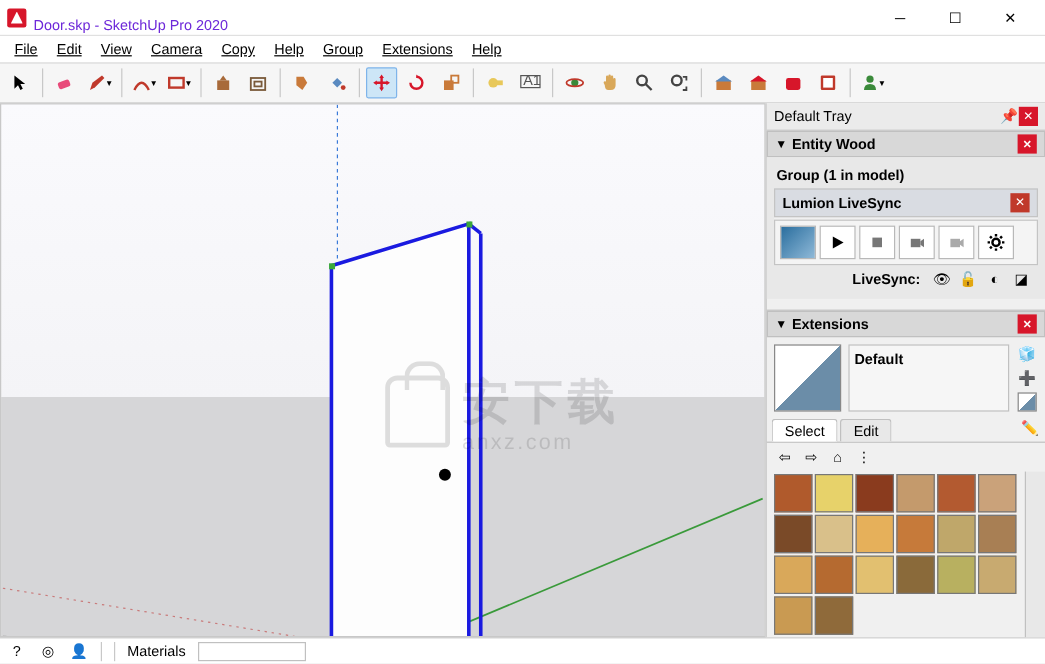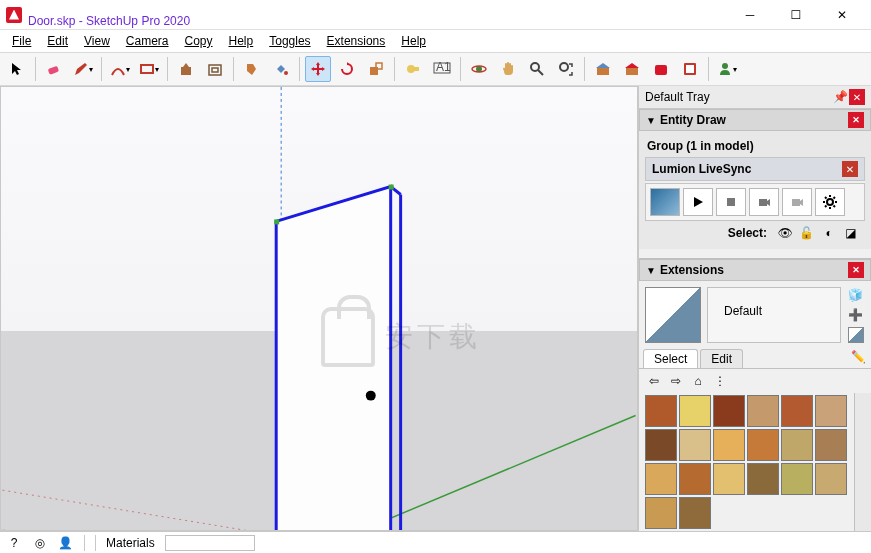--- a/index.html
+++ b/index.html
@@ -31,60 +31,60 @@
 .lumion-hdr .txt { flex:1; font-weight:bold; }
 .lumion-close { width:16px; height:16px; background:#c0392b; color:#fff; display:flex; align-items:center; justify-content:center; font-size:10px; }
 .lumion-ctrls { display:flex; gap:3px; padding:4px; border:1px solid #c4c4c4; margin-top:2px; background:#f4f4f4; }
 .lum-btn { width:30px; height:28px; border:1px solid #b8b8b8; background:#fff; display:flex; align-items:center; justify-content:center; }
 .lum-logo { background:linear-gradient(135deg,#2a6e9e,#8fb9d8); }
 .toggles { text-align:right; padding:4px 6px; display:flex; justify-content:flex-end; align-items:center; gap:6px; }
 .toggles span:first-child { font-weight:bold; margin-right:4px; }
 .mat-panel { flex:1; display:flex; flex-direction:column; border-top:1px solid #c0c0c0; }
 .mat-preview { display:flex; padding:6px; gap:6px; }
 .mat-swatch { width:56px; height:56px; border:1px solid #888; background:linear-gradient(135deg,#fff 50%,#6b8da8 50%); }
-.mat-name { flex:1; background:#f6f6f6; border:1px solid #c0c0c0; padding:16px; }
+.mat-name { flex:1; background:#f6f6f6; border:1px solid #c0c0c0; padding:4px;font-weight:bold; }
 .mat-side { width:18px; display:flex; flex-direction:column; gap:4px; align-items:center; }
 .tabs { display:flex; border-bottom:1px solid #c0c0c0; padding:0 4px; }
 .tab { padding:2px 10px; border:1px solid #c0c0c0; border-bottom:none; background:#fff; border-radius:3px 3px 0 0; margin-right:2px; }
 .tab.inactive { background:#e8e8e8; }
 .nav-row { display:flex; align-items:center; padding:3px 6px; gap:4px; }
 .nav-ico { width:18px; height:18px; display:flex; align-items:center; justify-content:center; }
 .mat-sel { flex:1; border:1px solid #888; padding:2px 4px; background:#fff; }
 .mat-grid { flex:1; overflow:hidden; padding:2px 2px 2px 6px; display:grid; grid-template-columns:repeat(6,32px); grid-auto-rows:32px; gap:2px; align-content:start; }
 .sw { border:1px solid #777; }
 .scrollhint { width:17px; background:#e8e8e8; border-left:1px solid #c0c0c0; }
 .status { height:22px; background:#fff; border-top:1px solid #c8c8c8; display:flex; align-items:center; padding:0 6px; gap:10px; }
 .status .hint { flex:1; white-space:nowrap; overflow:hidden; text-overflow:ellipsis; }
 .status .sep { width:1px; height:16px; background:#c8c8c8; }
 .small-ico { width:16px; height:16px; display:flex; align-items:center; justify-content:center; }
 .watermark { position:absolute; left:320px; top:220px; opacity:.12; color:#000; display:flex; align-items:center; gap:10px; }
 .watermark .bag { width:54px; height:60px; border:4px solid #000; border-radius:10px 10px 4px 4px; position:relative; }
 .watermark .bag:before{content:"";position:absolute;top:-16px;left:12px;width:26px;height:20px;border:4px solid #000;border-bottom:none;border-radius:13px 13px 0 0;}
-.watermark .txt1 { font-size:28px; font-weight:normal; letter-spacing:4px; }
+.watermark .txt1 { font-size:40px; font-weight:bold; letter-spacing:4px; }
 .watermark .txt2 { font-size:18px; letter-spacing:2px; margin-top:-4px; }
 </style>
 </head>
 <body>
 
 <div class="titlebar">
   <div class="icon"></div>
   <div class="title-text">Door.skp - SketchUp Pro 2020</div>
   <div class="winbtn">─</div>
   <div class="winbtn">☐</div>
   <div class="winbtn close">✕</div>
 </div>
 
 <div class="menubar">
   <span>File</span>
   <span>Edit</span>
   <span>View</span>
   <span>Camera</span>
   <span>Copy</span>
   <span>Help</span>
-  <span>Toggles</span>
+  <span>Group</span>
   <span>Extensions</span>
   <span>Help</span>
 </div>
 
 <div class="toolbar">
   <div class="tbtn">
       <svg width="16" height="16">
         <path d="M3 2 L3 13 L6 10 L8 14 L10 13 L8 9 L12 9 Z" fill="#000"></path>
       </svg>
     </div>
@@ -244,39 +244,40 @@
       <rect x="388" y="98" width="5" height="5" fill="#3aa83a"></rect>
       <rect x="388" y="468" width="5" height="5" fill="#3aa83a"></rect>
       <rect x="273" y="478" width="5" height="5" fill="#3aa83a"></rect>
       <circle cx="370" cy="310" r="5" fill="#000"></circle>
       <circle cx="290" cy="475" r="4" fill="none" stroke="#888" stroke-width="1"></circle>
     </svg>
     <div class="watermark">
       <div class="bag"></div>
       <div>
         <div class="txt1">安下载</div>
+        <div class="txt2">anxz.com</div>
       </div>
     </div>
     <div class="arrow">
       <svg width="60" height="40">
           <path d="M2 10 L35 10 L35 2 L58 20 L35 38 L35 30 L2 30 Z" fill="#1fb8e0" stroke="#0a7a9a" stroke-width="2"></path>
         </svg>
     </div>
 
   </div>
 
   <div class="tray">
     <div class="tray-hdr">
       <span class="txt">Default Tray</span>
       <span class="small-ico">📌</span>
       <span class="small-ico" style="background:#d7162a;color:#fff;font-size:10px">✕</span>
     </div>
     <div class="panel-hdr">
       <span class="tri">▼</span>
-        <span>Entity Draw</span>
+        <span>Entity Wood</span>
       <span style="flex:1"></span>
       <span class="small-ico" style="background:#d7162a;color:#fff;font-size:9px">✕</span>
     </div>
     <div class="panel-body">
       <div class="info-line">Group (1 in model)</div>
       <div class="lumion">
         <div class="lumion-hdr">
           <span class="txt">Lumion LiveSync</span>
           <span class="lumion-close">✕</span>
         </div>
@@ -315,21 +316,21 @@
                   <line x1="3" y1="3" x2="4.5" y2="4.5"></line>
                   <line x1="11.5" y1="11.5" x2="13" y2="13"></line>
                   <line x1="3" y1="13" x2="4.5" y2="11.5"></line>
                   <line x1="11.5" y1="4.5" x2="13" y2="3"></line>
                 </g>
               </svg>
             </div>
         </div>
       </div>
       <div class="toggles">
-        <span>Select:</span>
+        <span>LiveSync:</span>
         <span class="small-ico">👁</span>
         <span class="small-ico">🔓</span>
         <span class="small-ico">◐</span>
         <span class="small-ico">◪</span>
       </div>
     </div>
 
     <div style="flex:1"></div>
 
     <div class="mat-panel">

